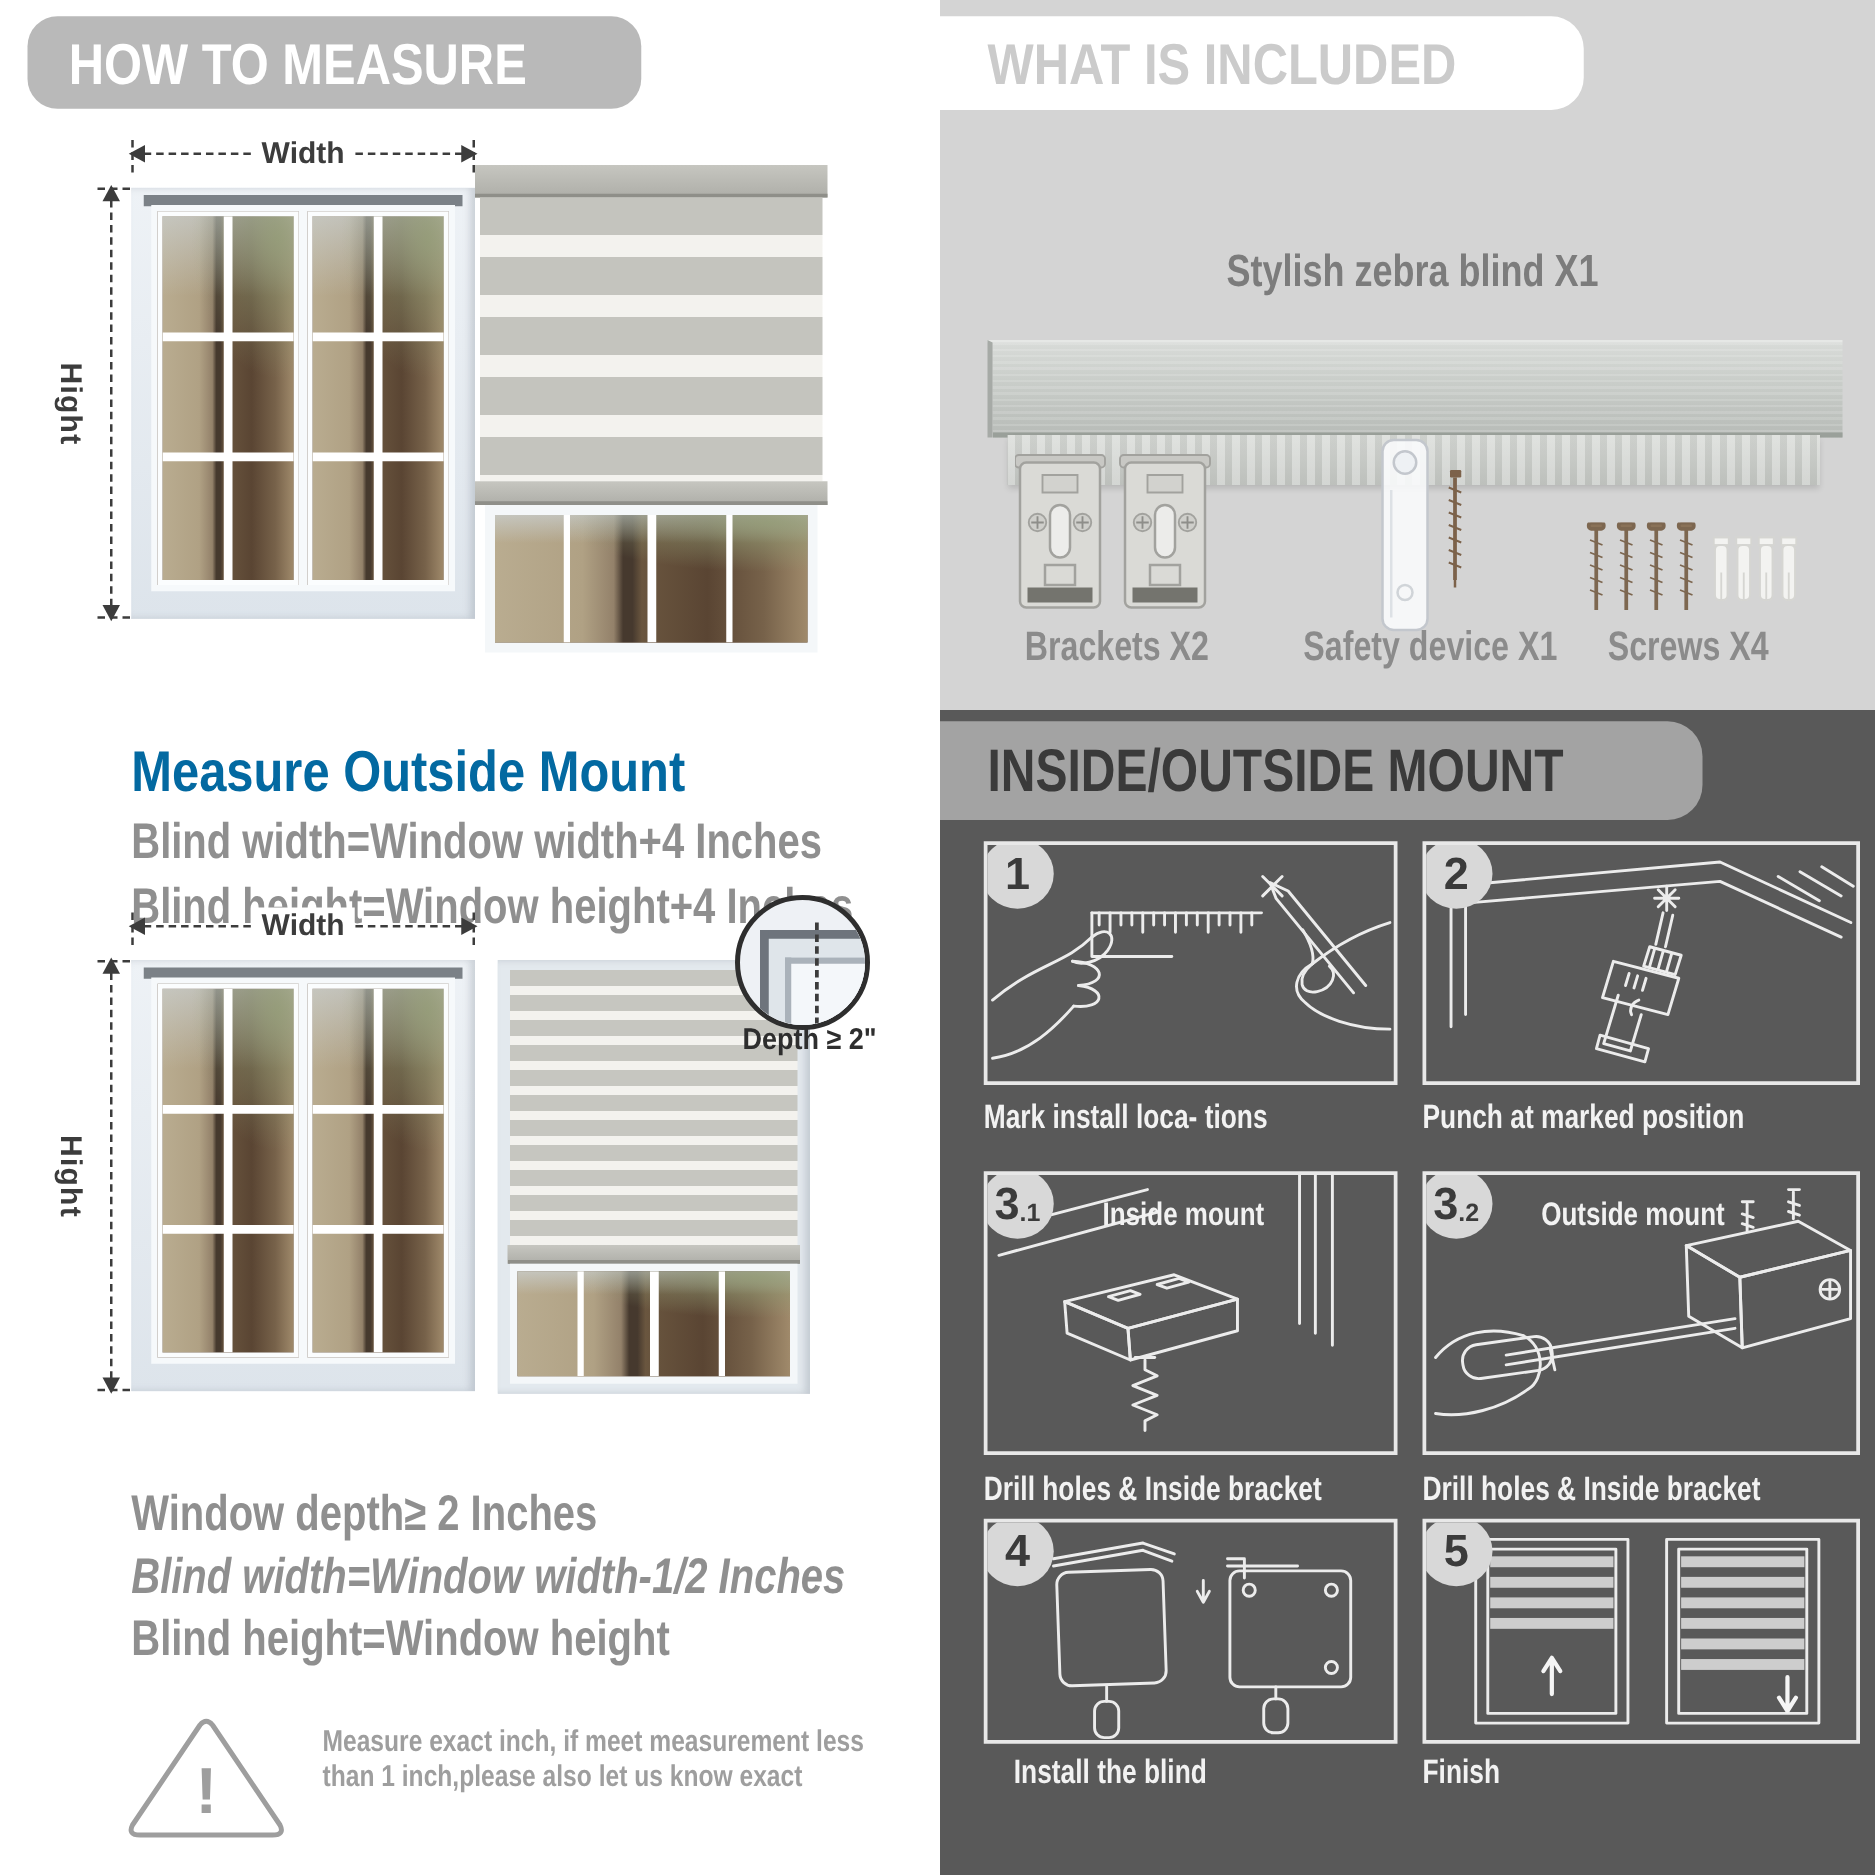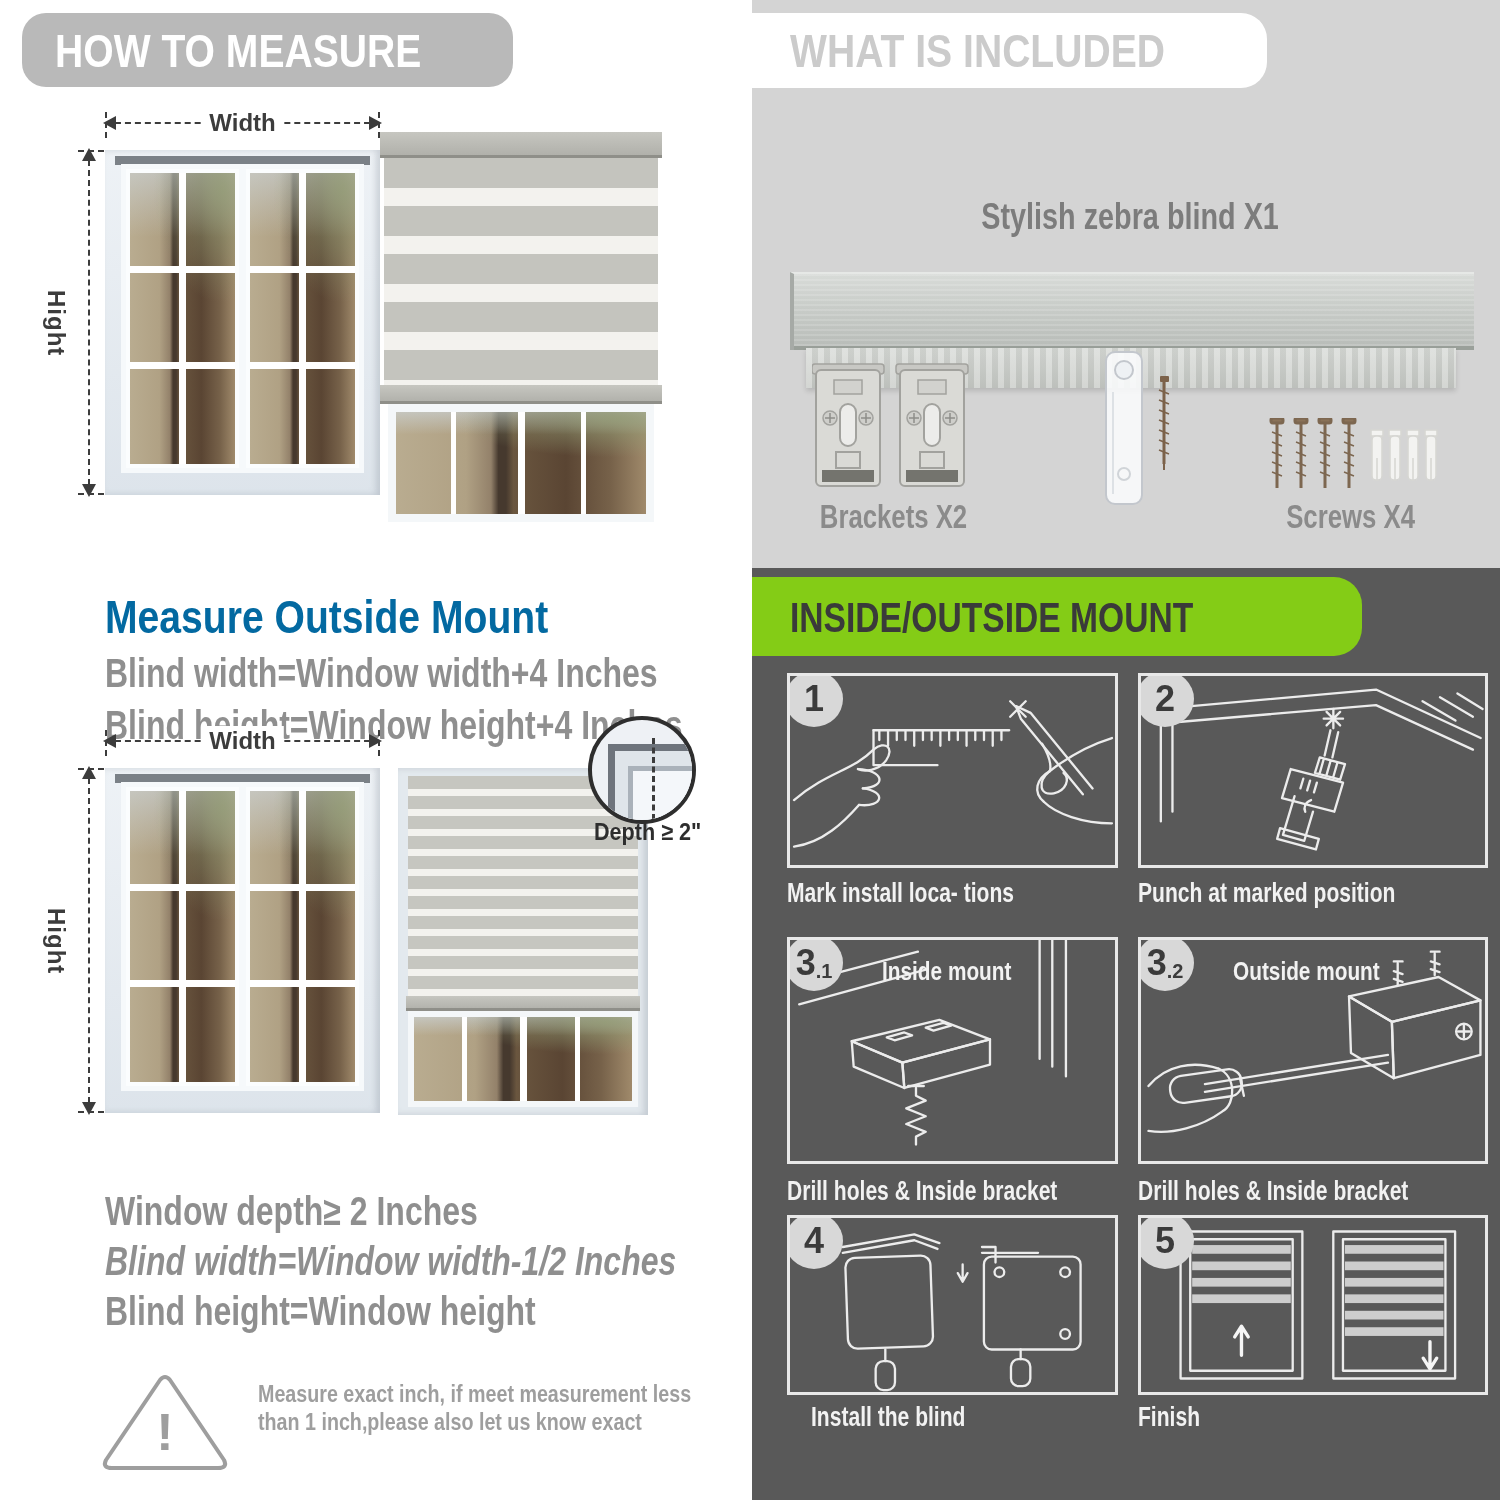--- a/index.html
+++ b/index.html
@@ -61,22 +61,22 @@
   .headrail-main{left:790px;top:272px;width:680px;height:76px;
      background:repeating-linear-gradient(180deg, rgba(255,255,255,.14) 0 2px, rgba(0,0,0,0) 2px 5px),
                 linear-gradient(180deg,#d8dbd8 0%,#c8ccc8 45%,#b7bbb7 100%);
      border-top:2px solid #e6e8e6;border-left:4px solid #a6aaa6;box-shadow:inset 0 -4px 0 #9aa09a;}
   .headrail-fabric{left:806px;top:348px;width:650px;height:40px;
      background:repeating-linear-gradient(90deg, rgba(255,255,255,.28) 0 6px, rgba(0,0,0,.03) 6px 12px),
                 linear-gradient(180deg,#d4d7d3,#c3c6c2);box-shadow:0 3px 5px rgba(0,0,0,.14);}
 
   
   .rb-bg{left:752px;top:568px;width:748px;height:932px;background:#595959;}
-  .banner-rb{left:752px;top:577px;width:610px;height:79px;background:#84cc16;border-radius:0 28px 28px 0;
-             color:#3a3a3a;font-size:42px;line-height:81px;padding-left:38px;box-sizing:border-box;}
+  .banner-rb{left:752px;top:577px;width:610px;height:79px;background:#a3a3a3;border-radius:0 28px 28px 0;
+             color:#3a3a3a;font-size:48px;line-height:81px;padding-left:38px;box-sizing:border-box;}
   .panel{position:absolute;border:3px solid #e8e8e8;box-sizing:border-box;overflow:hidden;background:#595959;}
   .panel svg{position:absolute;left:0;top:0;width:100%;height:100%;}
   .badge{position:absolute;left:-5px;top:-5px;width:58px;height:56px;border-radius:50%;background:#d8d8d8;
          color:#3b3b3b;display:flex;align-items:center;justify-content:center;font-size:36px;}
   .badge .sub{font-size:20px;margin-top:16px;}
   .ptitle{position:absolute;left:92px;top:16px;color:#f2f2f2;font-size:26px;}
   .caption{position:absolute;color:#f2f2f2;font-size:27px;line-height:30px;}
   .caption .cx{transform:scaleX(.78);}
   .lineart{stroke:#ececec;stroke-width:2.4;fill:none;stroke-linecap:round;stroke-linejoin:round;}
 </style>
@@ -302,20 +302,23 @@
       <g>
           <rect x="157" y="12" width="12" height="6"></rect>
           <rect x="158" y="18" width="10" height="44" rx="4"></rect>
           <line x1="163" y1="40" x2="163" y2="62"></line>
         </g>
     </g>
   </svg>
 
   <div class="abs item-lbl" style="left:793px;top:498px;width:200px;text-align:center;">
     <span class="cxc" style="transform:scaleX(.78)">Brackets X2</span>
+  </div>
+  <div class="abs item-lbl" style="left:1014px;top:498px;width:240px;text-align:center;">
+    <span class="cxc" style="transform:scaleX(.78)">Safety device X1</span>
   </div>
   <div class="abs item-lbl" style="left:1251px;top:498px;width:200px;text-align:center;">
     <span class="cxc" style="transform:scaleX(.78)">Screws X4</span>
   </div>
 
   <div class="abs rb-bg"></div>
   <div class="abs banner-rb">
     <span class="cx" style="transform:scaleX(.8)">INSIDE/OUTSIDE MOUNT</span>
   </div>
 

